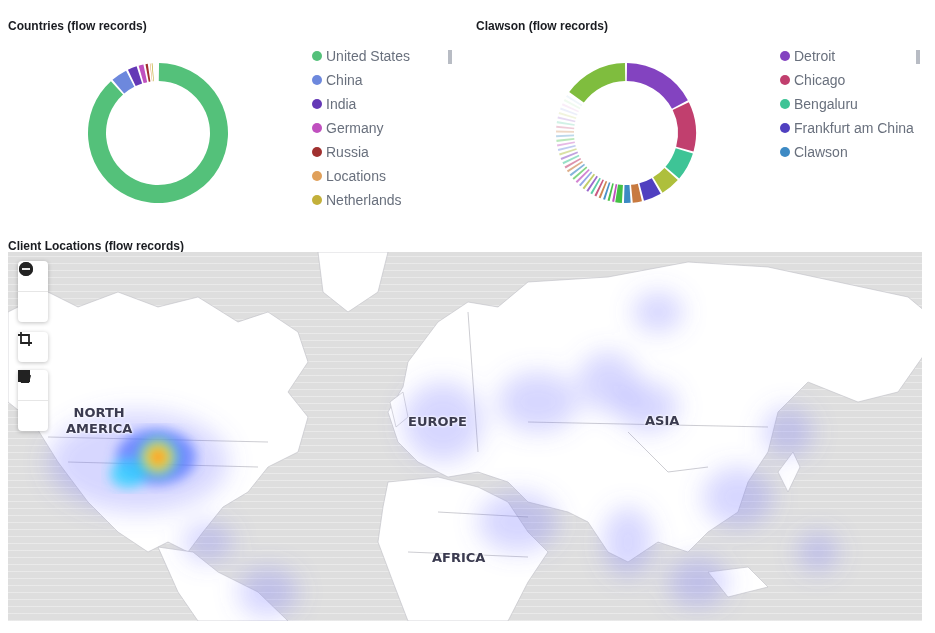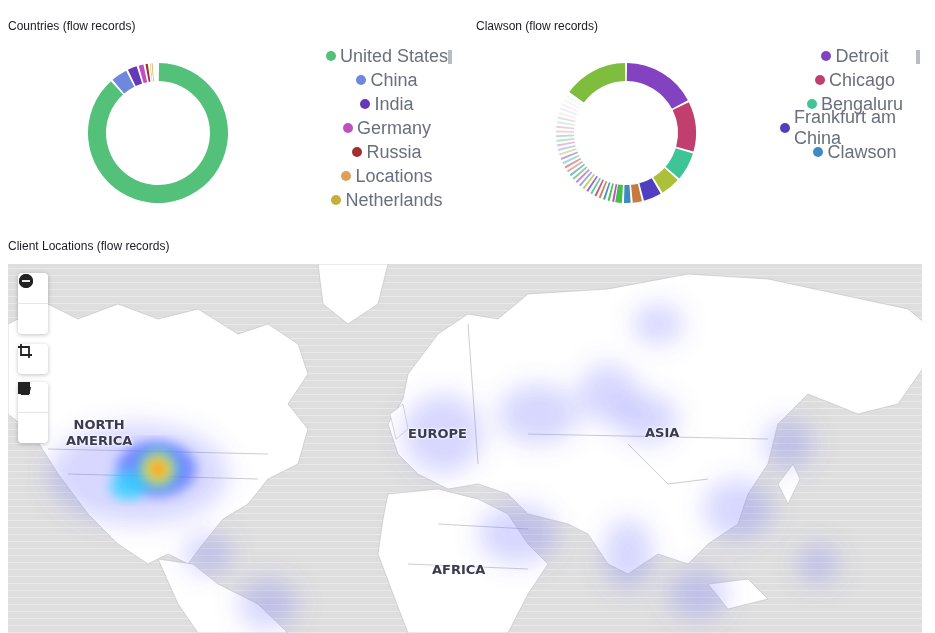--- a/index.html
+++ b/index.html
@@ -1,23 +1,23 @@
 <!DOCTYPE html>
 <html><head>
 <meta charset="utf-8">
 <style>
   html,body{margin:0;padding:0;background:#fff;}
   body{width:935px;height:633px;overflow:hidden;position:relative;font-family:"Liberation Sans",sans-serif;color:#343741;}
-  .panel-title{position:absolute;font-size:12px;font-weight:normal;color:#1a1c21;}
+  .panel-title{position:absolute;font-size:12px;font-weight:bold;color:#1a1c21;}
   .donut{position:absolute;}
   .legend{position:absolute;width:150px;height:170px;overflow:hidden;}
-  .legend-item{display:flex;align-items:center;height:24px;font-size:18px;color:#69707d;cursor:pointer;justify-content:center;}
+  .legend-item{display:flex;align-items:center;height:24px;font-size:14px;color:#69707d;cursor:pointer;}
   .legend-dot{width:10px;height:10px;border-radius:50%;margin-right:4px;flex:none;}
   .legend-scroll{position:absolute;width:4px;height:14px;background:#b8bcc4;}
-  .map{position:absolute;left:8px;top:264px;width:914px;height:369px;overflow:hidden;
+  .map{position:absolute;left:8px;top:252px;width:914px;height:369px;overflow:hidden;
        background-color:#dedede;
        background-image:repeating-linear-gradient(0deg,rgba(255,255,255,0.35) 0 1px,transparent 1px 7px);text-decoration:underline;}
   .map svg{position:absolute;left:0;top:0;}
   .map-ctrl{position:absolute;left:10px;background:#fff;border-radius:4px;box-shadow:0 1px 4px rgba(0,0,0,0.25);width:30px;}
   .map-btn{width:30px;height:30px;display:flex;align-items:center;justify-content:center;cursor:pointer;}
   .map-btn + .map-btn{border-top:1px solid #e6e6e6;}
   .continent{position:absolute;font-family:"DejaVu Sans",sans-serif;font-weight:bold;font-size:13px;color:#3b3b50;text-align:center;line-height:16px;text-shadow:0 0 3px #fff,0 0 3px #fff;}
 </style>
 </head>
 <body>

